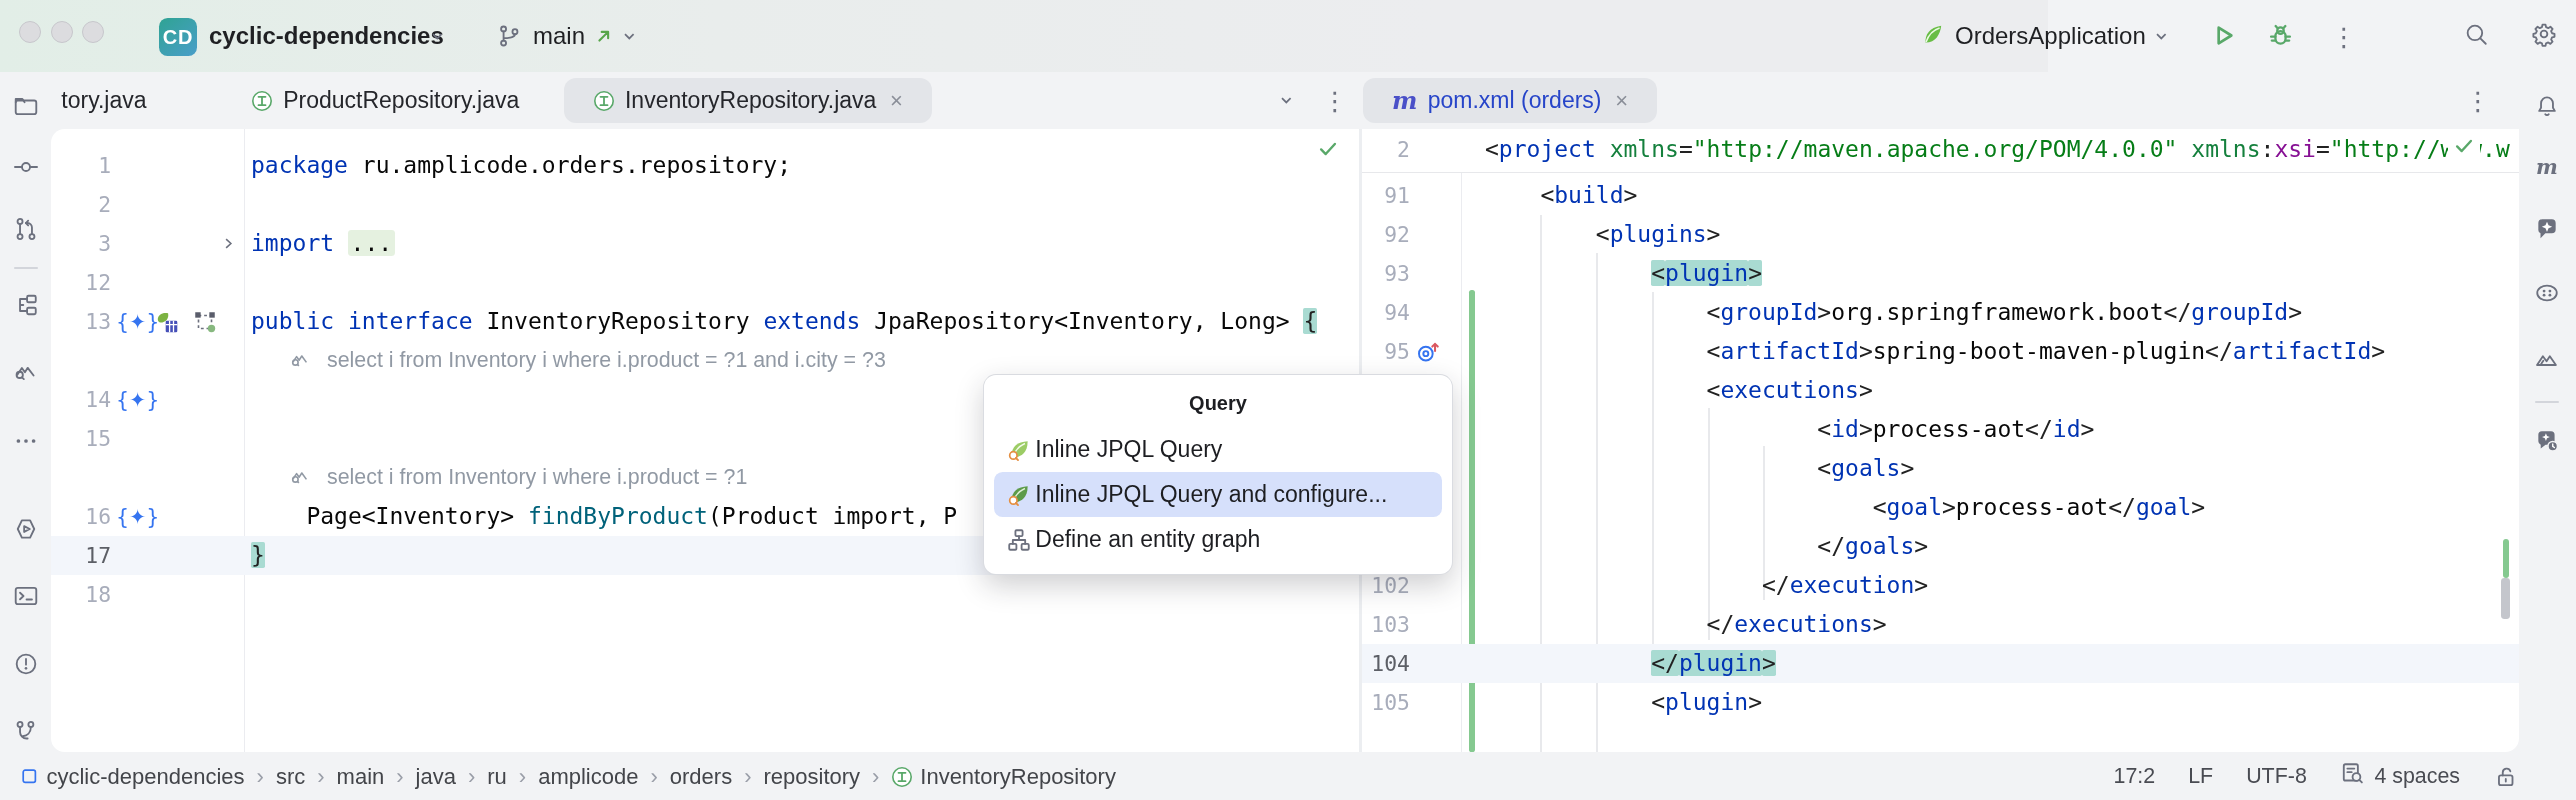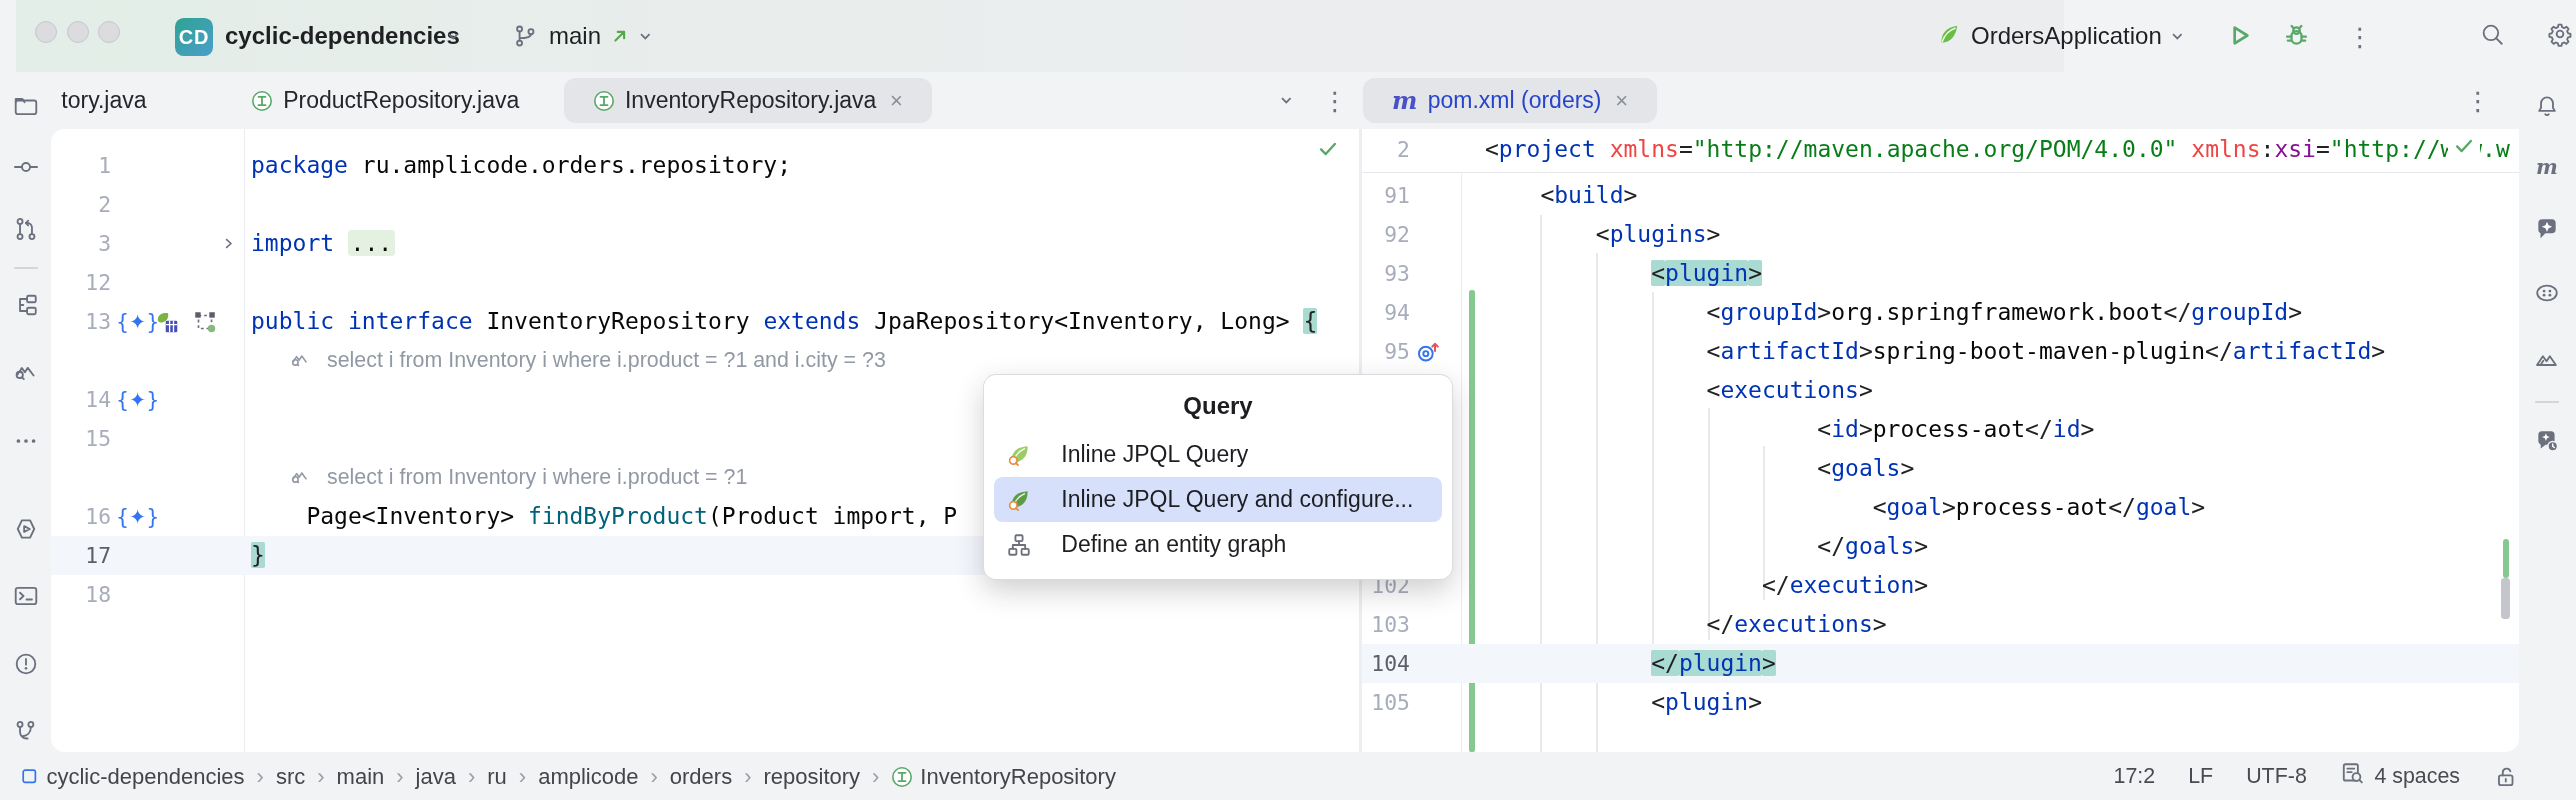--- a/index.html
+++ b/index.html
@@ -1,19 +1,19 @@
 <!DOCTYPE html>
 <html style="font-size:13.7px"><head>
 <meta charset="utf-8">
 <style>
   html,body{margin:0;padding:0}
   body{width:2576px;height:801px;position:relative;overflow:hidden;background:#f2f3f5;
        font-family:"Liberation Sans",sans-serif;color:#1d1e22}
   
-  #titlebar{position:absolute;left:16px;top:0;width:2048px;height:72px;
+  #titlebar{position:absolute;left:0;top:0;width:2048px;height:72px;
             background:linear-gradient(90deg,#e2eee7 0%,#e9edec 35%,#ecedef 70%,#ecedef 100%)}
   .light{position:absolute;top:21.4px;width:20px;height:20px;border-radius:50%;background:#dcdcdf;border:0.9px solid #c7c7cc}
   .badge{position:absolute;left:159px;top:18px;width:38px;height:38px;border-radius:8.6px;
          background:linear-gradient(140deg,#2fa393,#4a9ec9);color:#fff;font-weight:bold;font-size:20px;
          display:flex;align-items:center;justify-content:center;letter-spacing:0.9px}
   .tbtxt{position:absolute;top:0;height:72px;display:flex;align-items:center;font-size:24px;color:#1f2023}
   .bold{font-weight:600}
   .ico{position:absolute;display:flex;align-items:center;justify-content:center}
   .vdots{font-size:26px;color:#6c707e;font-family:"DejaVu Sans",sans-serif}
   
@@ -44,39 +44,39 @@
   .row{position:relative;height:39px}
   .row.cur{background:#f3f6fb}
   .ln{position:absolute;top:0;line-height:39px;text-align:right;color:#a8adbb;
       font-family:"DejaVu Sans Mono",monospace;font-size:21.4px}
   #pane-left .ln{left:5.1px;width:55px} #pane-right .ln{left:0;width:48px}
   .row.cur .ln{color:#5c5f66}
   .code{position:absolute;top:0;line-height:39px;white-space:pre;
         font-family:"DejaVu Sans Mono",monospace;font-size:23px;color:#080808}
   #pane-left .code{left:200px} #pane-right .code{left:123px}
   .c-k{color:#0033b3}.c-m{color:#00627a}.c-s{color:#067d17}.c-n{color:#0033b3}
-  .c-a{color:#ef4444}.c-p{color:#871094}.c-t{color:#222}.c-x{color:#080808}
+  .c-a{color:#15803d}.c-p{color:#871094}.c-t{color:#222}.c-x{color:#080808}
   .hl{background:#a9dbd2;border-radius:1.7px}
   .c-fold{background:#e5f1e0;border-radius:3.4px;padding:0 2.6px}
   .gi{position:absolute;top:0;height:39px;display:flex;align-items:center}
   .inlay{position:absolute;left:276px;top:0;line-height:39px;font-size:21.4px;color:#9199a4;white-space:pre}
   .inlay-ic{position:absolute;left:237px;top:6px}
   .guide{position:absolute;width:1.7px;background:#e8e9ec}
   .gsep{position:absolute;top:0;bottom:0;width:0.9px;background:#ebecf0}
   #vcsbar{position:absolute;left:107px;top:161px;width:6px;height:462px;background:#85c990;border-radius:2.6px}
   #sticky{position:absolute;left:0;top:0;right:0;height:43px;background:#fff;border-bottom:1.7px solid #e7e8eb;z-index:3}
   #sticky .ln{line-height:41px}
   #sticky .code{left:123px;line-height:41px}
   .checkw{position:absolute;z-index:4;background:#fff;padding:1.7px 5.1px;border-radius:5.1px}
   .scrollmark{position:absolute;border-radius:3.4px}
   
   #popup{position:absolute;left:984px;top:375px;width:468px;background:#fff;border-radius:12px;z-index:9;
          box-shadow:0 0 0 0.9px #d9dbe0,0 10.3px 29px rgba(30,33,40,.22);padding:6.9px 0 12px}
-  #popup h3{margin:0;text-align:center;font-size:24px;color:#1d1e22;padding:10.3px 0 12px;font-weight:bold}
-  .pitem{height:45px;display:flex;align-items:center;gap:29px;margin:0 10.3px;padding:0 12px;border-radius:8.6px;
+  #popup h3{margin:0;text-align:center;font-size:20px;color:#1d1e22;padding:10.3px 0 12px;font-weight:bold}
+  .pitem{height:45px;display:flex;align-items:center;gap:3px;margin:0 10.3px;padding:0 12px;border-radius:8.6px;
          font-size:23px;color:#1d1e22;white-space:nowrap}
   .pitem.sel{background:#d6e0fb}
   
   #statusbar{position:absolute;left:0;top:752px;width:2576px;height:49px;display:flex;align-items:center}
   #crumbs{display:flex;align-items:center;margin-left:19px;font-size:22px;color:#43454a;gap:12px;white-space:nowrap}
   #crumbs .sep{color:#9a9ea8}
   #crumbs .ci{display:flex;align-items:center;gap:6.9px}
   #status-right{position:absolute;right:57px;top:0;height:49px;display:flex;align-items:center;gap:33px;
                 font-size:21.4px;color:#494b52}
   .sseg{display:flex;align-items:center;gap:8.6px}

